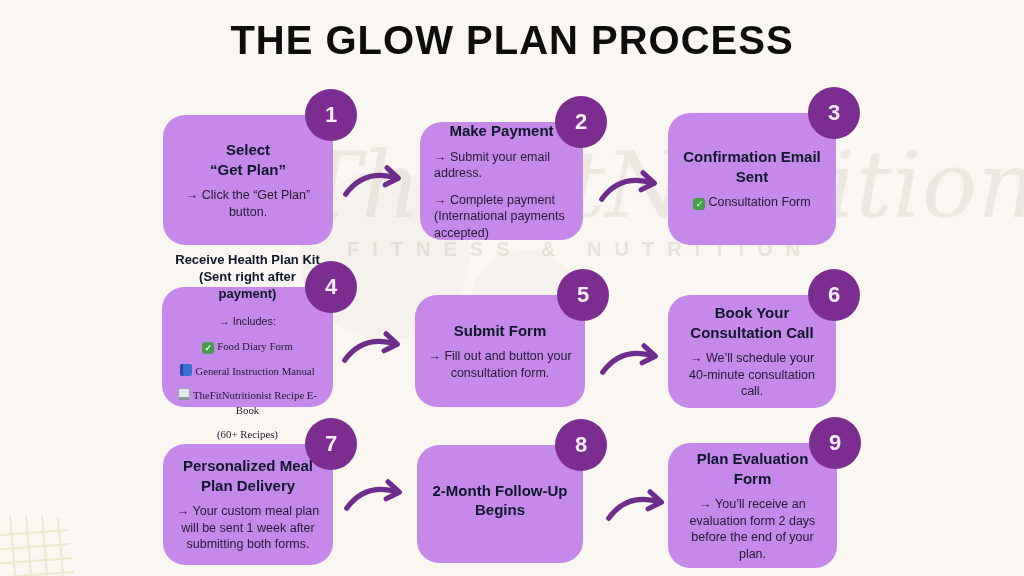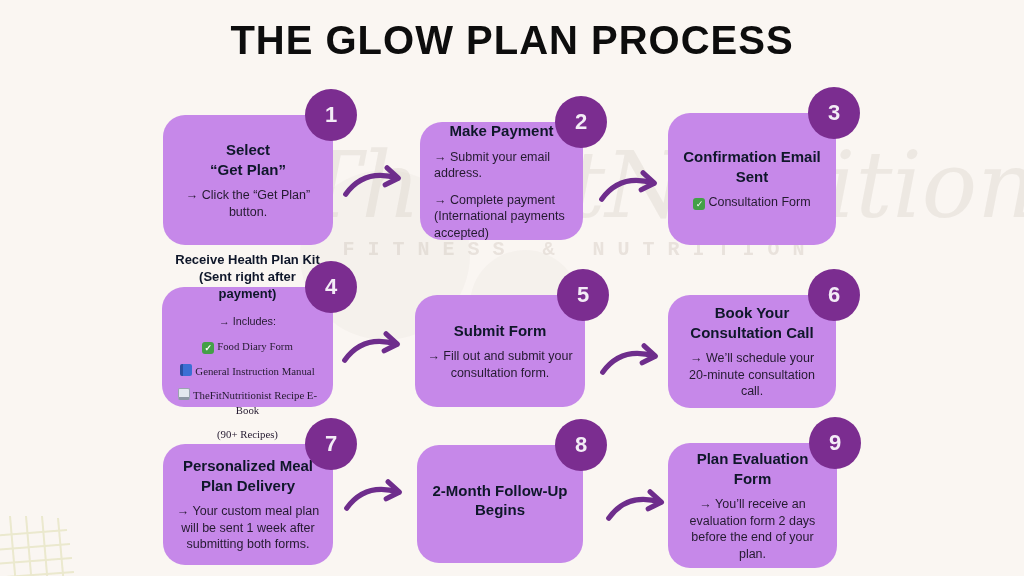--- a/index.html
+++ b/index.html
@@ -4,21 +4,21 @@
 <style>
   html,body{margin:0;padding:0;}
   body{font-family:"Liberation Sans","DejaVu Sans",sans-serif;}
   .stage{position:relative;width:1024px;height:576px;background:#faf6f2;overflow:hidden;}
 
   
   .watermark{position:absolute;left:300px;top:140px;width:560px;text-align:center;pointer-events:none;}
   .wm-script{font-family:"DejaVu Serif","Liberation Serif",serif;font-style:italic;font-size:92px;
     color:rgba(205,196,188,0.28);white-space:nowrap;line-height:1;}
   .wm-sub{margin-top:6px;font-size:20px;letter-spacing:13px;font-weight:700;
-    color:rgba(200,190,180,0.35);white-space:nowrap;font-family:Liberation Mono, monospace;}
+    color:rgba(200,190,180,0.35);white-space:nowrap;}
   .wm-blob{position:absolute;border-radius:50%;background:rgba(210,203,196,0.12);}
   .blob-a{left:300px;top:170px;width:170px;height:170px;}
   .blob-b{left:470px;top:250px;width:110px;height:110px;}
 
   .page-title{position:absolute;left:0;top:18px;width:1024px;text-align:center;
     font-size:40px;font-weight:900;letter-spacing:1px;color:#0d0d0d;}
 
   .card{position:absolute;background:#c688e9;border-radius:22px;box-sizing:border-box;
     padding:12px 12px;display:flex;flex-direction:column;justify-content:center;text-align:center;}
   .card h3{margin:0 0 8px;font-size:15px;font-weight:700;color:#0f172a;line-height:1.3;}
@@ -100,35 +100,35 @@
         </div>
       </div>
       <div class="card pos-4 small tight">
         <div class="badge">4</div>
         <h3>Receive Health Plan Kit<br>(Sent right after payment)</h3>
         <div class="body">
           <p>→ Includes:</p>
           <p><span class="icon icon-check">✓</span>Food Diary Form</p>
           <p><span class="icon icon-book"></span>General Instruction Manual</p>
           <p><span class="icon icon-laptop"></span>TheFitNutritionist Recipe E-Book</p>
-          <p>(90+ Recipes)</p>
+          <p>(60+ Recipes)</p>
         </div>
       </div>
       <div class="card pos-5">
         <div class="badge">5</div>
         <h3>Submit Form</h3>
         <div class="body">
-          <p>→ Fill out and submit your consultation form.</p>
+          <p>→ Fill out and button your consultation form.</p>
         </div>
       </div>
       <div class="card pos-6">
         <div class="badge">6</div>
         <h3>Book Your<br>Consultation Call</h3>
         <div class="body">
-          <p>→ We’ll schedule your 20-minute consultation call.</p>
+          <p>→ We’ll schedule your 40-minute consultation call.</p>
         </div>
       </div>
       <div class="card pos-7">
         <div class="badge">7</div>
         <h3>Personalized Meal<br>Plan Delivery</h3>
         <div class="body">
           <p>→ Your custom meal plan will be sent 1 week after submitting both forms.</p>
         </div>
       </div>
       <div class="card pos-8">

